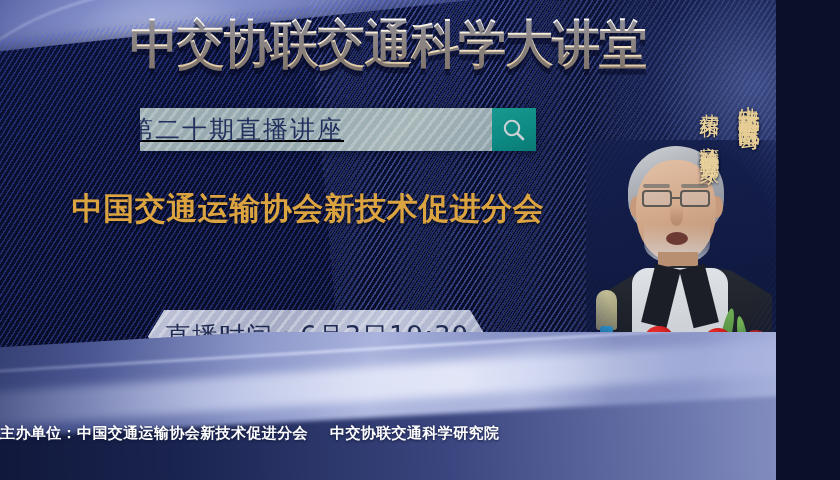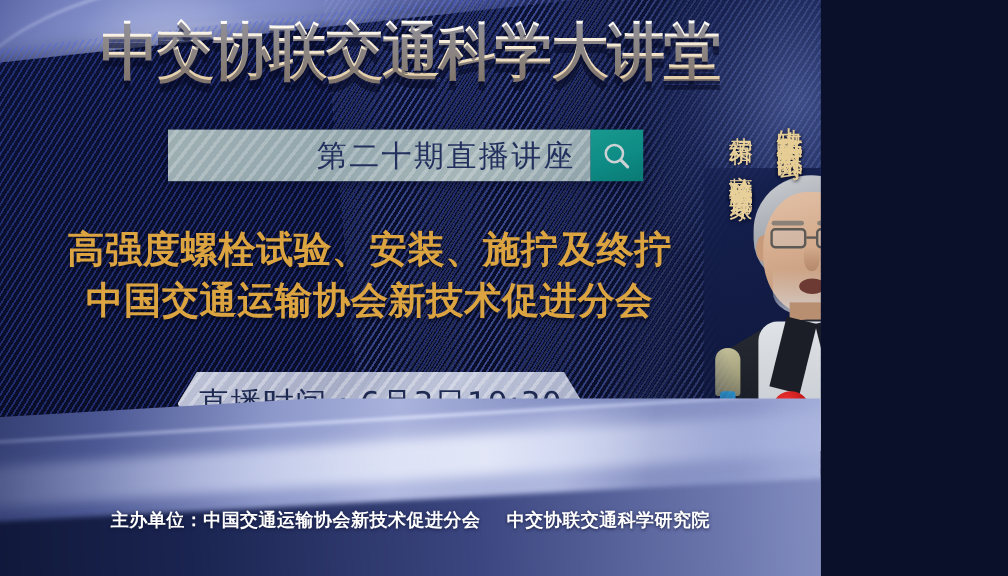--- a/index.html
+++ b/index.html
@@ -1,21 +1,21 @@
 <!DOCTYPE html>
 <html><head>
 <meta charset="utf-8">
 <style>
   html,body{margin:0;padding:0;background:#0a0f2a;}
   *{box-sizing:border-box;}
   body{font-family:"Liberation Sans","DejaVu Sans",sans-serif;}
 
   #poster{
     position:relative;
-    width:684px;height:480px;
+    width:776px;height:480px;
     overflow:hidden;
     background:#080d24;
   }
 
   
   .bg-base{
     position:absolute;inset:0;
     background:
       radial-gradient(120% 90% at 18% 8%, #6b74a8 0%, #4b5590 18%, #2b3470 38%, #141c4c 60%, #0a1030 80%, #070b22 100%);
   }
@@ -231,21 +231,21 @@
   
   .searchbar{
     position:absolute;left:140px;top:108px;width:396px;height:43px;
     display:flex;align-items:stretch;
     box-shadow:0 2px 8px rgba(5,10,35,.5);
   }
   .sb-field{
     position:relative;flex:1;
     background:linear-gradient(135deg,#9fb0b4 0%, #93a7ad 40%, #a6b6b9 72%, #8fa3aa 100%);
     overflow:hidden;
-    display:flex;align-items:center;justify-content:flex-end;
+    display:flex;align-items:center;justify-content:flex-start;text-decoration:underline;
   }
   .sb-field::after{
     content:"";position:absolute;inset:0;
     background-image:repeating-linear-gradient(128deg,
        rgba(255,255,255,0) 0px, rgba(255,255,255,0) 5px,
        rgba(255,255,255,.22) 5px, rgba(255,255,255,.22) 8px);
     pointer-events:none;
   }
   .sb-text{
     position:relative;z-index:2;
@@ -319,21 +319,21 @@
   }
   .vtext-person{
     right:52px;top:98px;
     font-size:20px;font-weight:500;
     color:#e8d09b;
   }
 
   
   .footer{
     position:absolute;left:0;right:0;top:424px;
-    text-align:center;
+    text-align:left;
     font-family:Liberation Serif, serif;
     font-size:15px;font-weight:700;
     color:#ffffff;
     letter-spacing:.4px;
     text-shadow:0 1px 3px rgba(10,16,48,.85);
     white-space:nowrap;
   }
   .footer .gap{display:inline-block;width:22px;}
 </style>
 </head>
@@ -397,21 +397,20 @@
       <span>
         <svg width="26" height="26" viewBox="0 0 26 26" aria-hidden="true">
           <circle cx="11" cy="11" r="7.2" fill="none" stroke="#ccd2d4" stroke-width="2.1"></circle>
           <line x1="16.3" y1="16.3" x2="22" y2="22" stroke="#ccd2d4" stroke-width="2.6" stroke-linecap="round"></line>
         </svg>
       </span>
     </div>
   </div>
 
   <div class="subtitle">
-    <span class="line">高强度螺栓试验、安装、施拧及终拧</span>
     <span class="line">中国交通运输协会新技术促进分会</span>
   </div>
 
   <div class="date-badge">
     <span class="date-text">直播时间：6月3日19:30</span>
   </div>
 
   <div class="vtext vtext-org">中铁大桥科学研究院有限公司</div>
   <div class="vtext vtext-person">黄绍桥  高栓试验研究首席专家</div>
 

